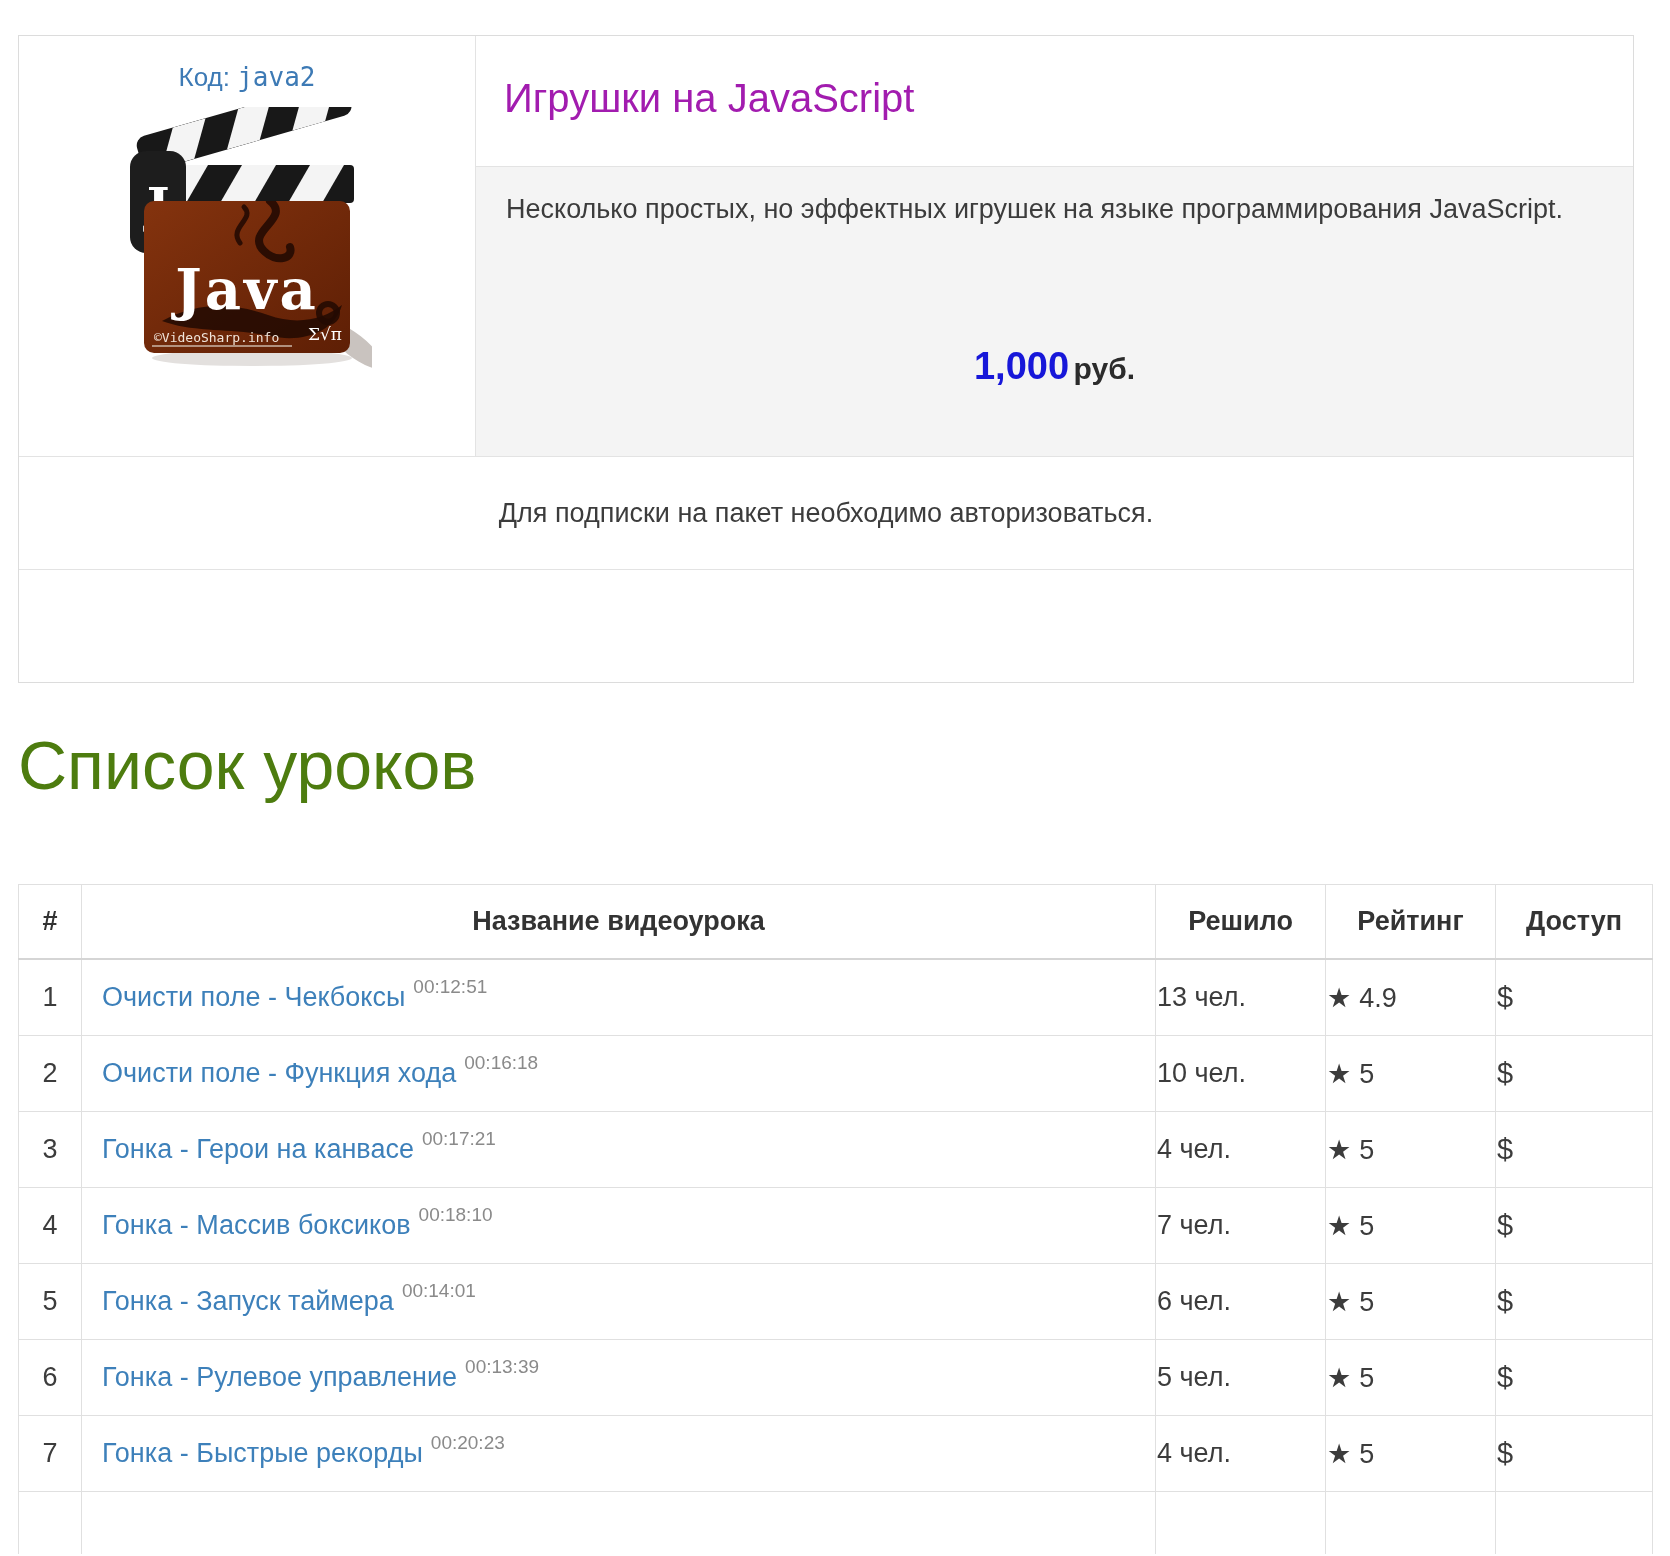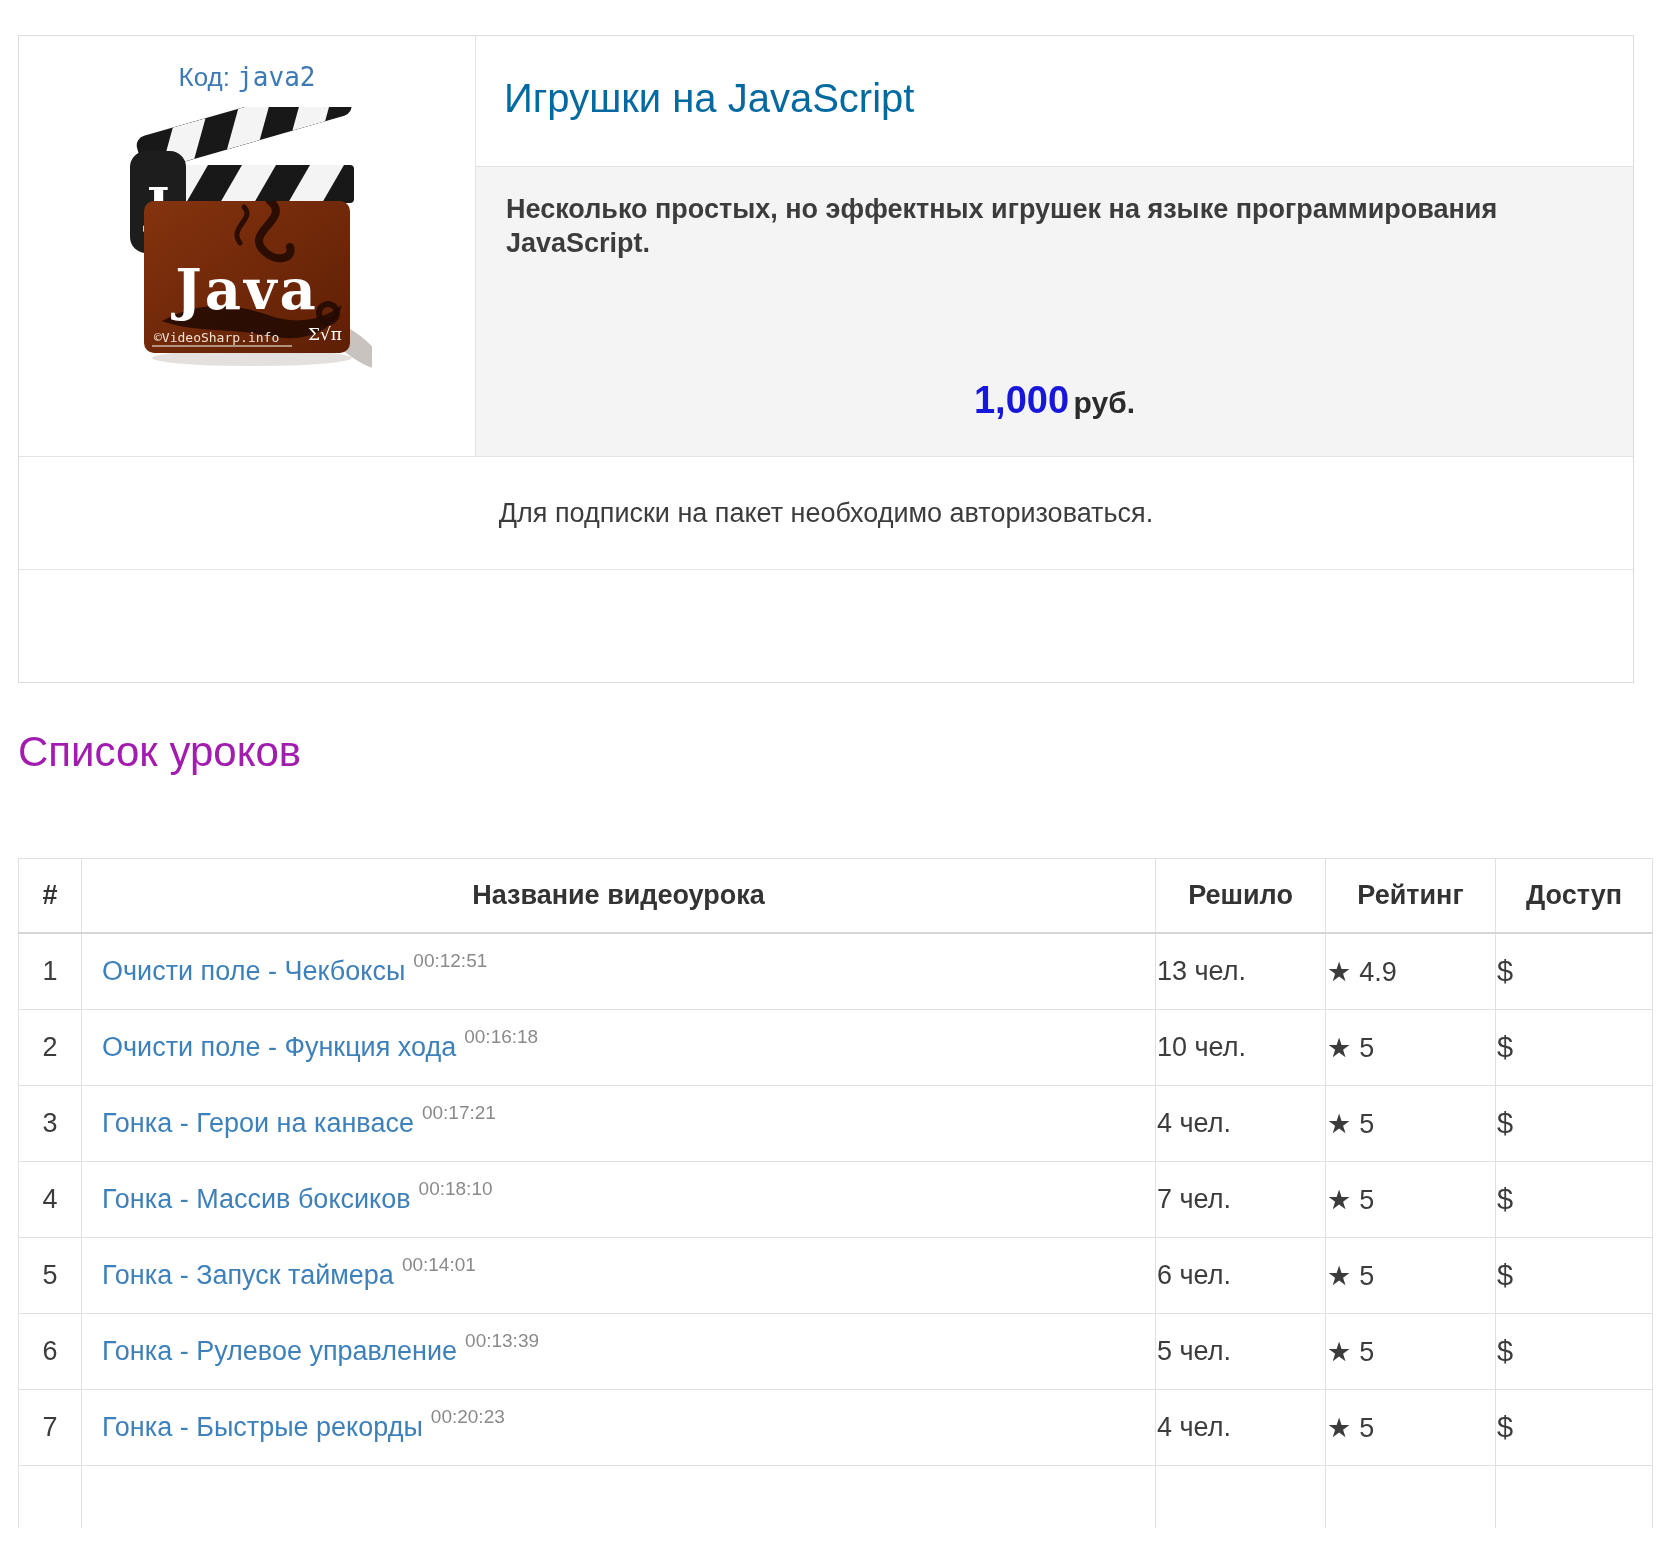--- a/index.html
+++ b/index.html
@@ -23,41 +23,41 @@
   .pkg-code {
     padding-top: 26px; font-size: 26px; color: #3d7ab5;
   }
   .pkg-code .code-val { font-family: "DejaVu Sans Mono", monospace; }
   .clapper-wrap { margin-top: 14px; }
 
   .card-right { flex: 1 1 auto; display: flex; flex-direction: column; }
   .title-area { height: 130px; border-bottom: 1px solid #e3e3e3; }
   .pkg-title {
     margin: 0; padding: 40px 0 0 28px;
-    font-size: 40px; font-weight: normal; color: #0369a1; line-height: 1.1;
+    font-size: 40px; font-weight: normal; color: #a21caf; line-height: 1.1;
   }
   .desc-area {
     flex: 1 1 auto; background: #f4f4f4; padding: 26px 30px 0 30px;
   }
-  .pkg-desc { margin: 0; font-size: 27px; color: #3c3c3c; line-height: 1.25; font-weight: bold; }
+  .pkg-desc { margin: 0; font-size: 27px; color: #3c3c3c; line-height: 1.25; }
   .pkg-price { margin: 118px 0 0 0; text-align: center; }
   .price-amount { font-size: 38px; font-weight: bold; color: #1717d9; }
   .price-cur { font-size: 30px; font-weight: bold; color: #2b2b2b; }
 
   .auth-row {
     height: 112px; border-top: 1px solid #e3e3e3;
     display: flex; align-items: center; justify-content: center;
     font-size: 27px; color: #3c3c3c;
   }
   .empty-row { height: 112px; border-top: 1px solid #e3e3e3; }
 
   
   .lessons-heading {
-    margin: 48px 0 16px 18px; font-size: 42px; font-weight: normal;
-    color: #a21caf; line-height: 1.0;
+    margin: 48px 0 16px 18px; font-size: 68px; font-weight: normal;
+    color: #4d7c0f; line-height: 1.0;
   }
 
   table.lessons {
     margin: 85px 0 0 18px;
     border-collapse: collapse; table-layout: fixed;
     width: 1634px;
     font-size: 27px; color: #3c3c3c;
   }
   .lessons th, .lessons td { border: 1px solid #e0e0e0; }
   .lessons th {

